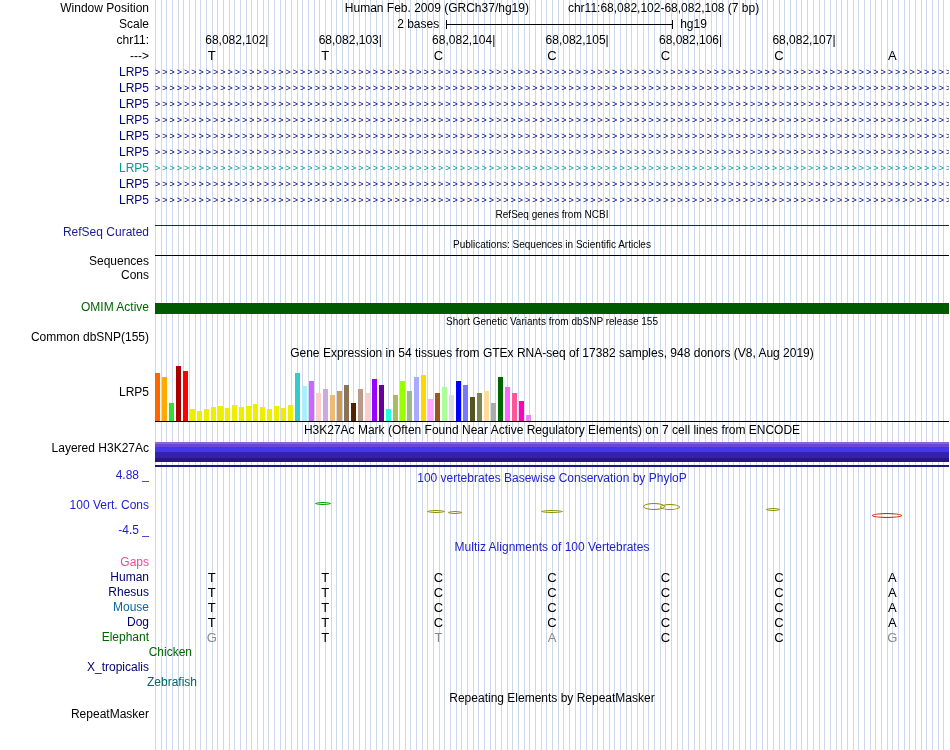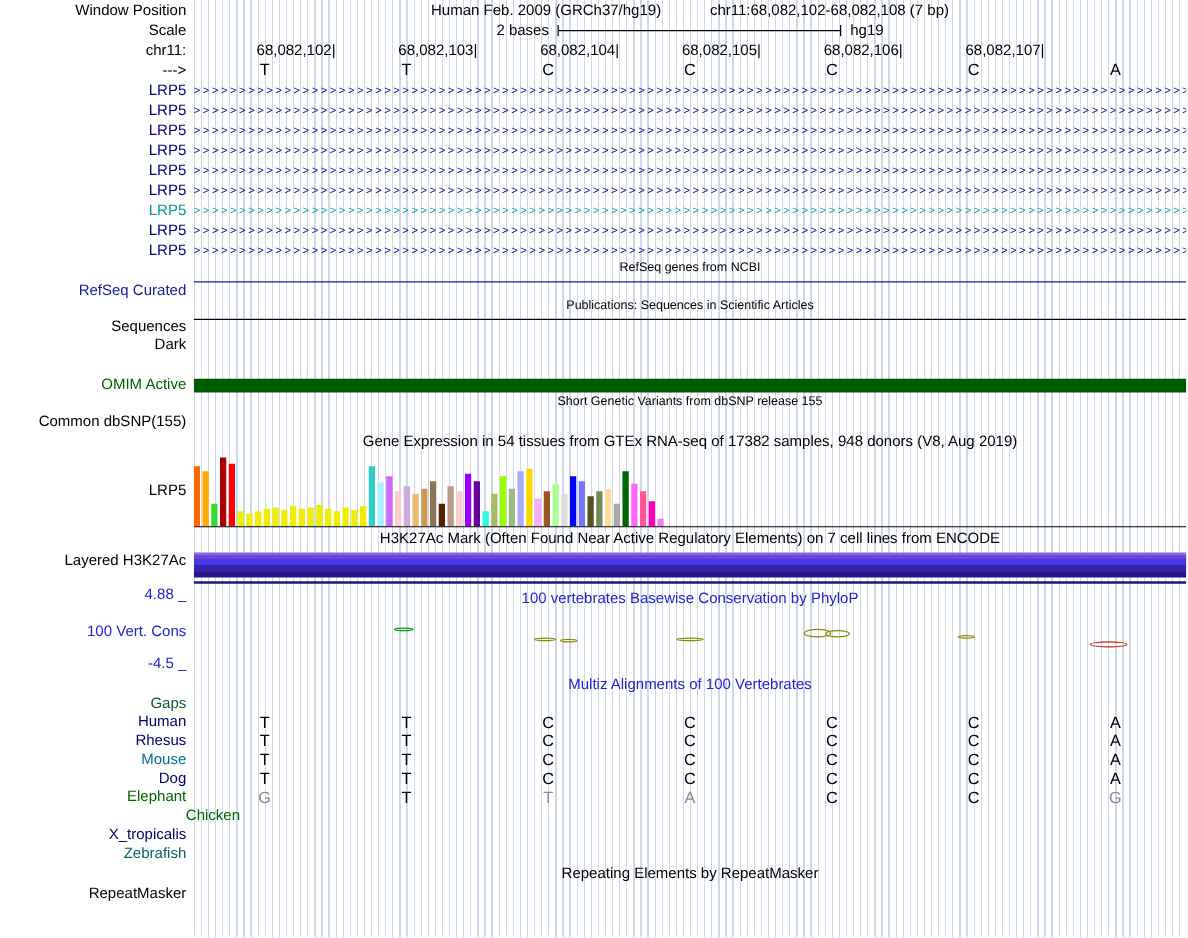--- a/index.html
+++ b/index.html
@@ -159,21 +159,21 @@
     </div>
 
     <div class="row h16">
       <div class="gut" style="line-height:14px;padding-top:3px">Sequences</div>
       <div class="trk">
           <div class="hr-black"></div>
         </div>
     </div>
 
     <div class="row h16">
-      <div class="gut">Dark</div>
+      <div class="gut">Cons</div>
       <div class="trk"></div>
     </div>
 
     <div class="row h16 green">
       <div class="gut"></div>
     </div>
 
     <div class="row h16">
       <div class="gut green">OMIM Active</div>
       <div class="trk">
@@ -293,21 +293,21 @@
       </div>
     </div>
 
     <div class="row h16 blue">
       <div class="gut"></div>
       <div class="trk center">Multiz Alignments of 100 Vertebrates</div>
     </div>
 
     <div>
         <div class="row aln-row">
-          <div class="gut" style="color: #14532d;">Gaps</div>
+          <div class="gut" style="color: #ec4899;">Gaps</div>
           <div class="trk cells">
             <span class="bcell"></span>
             <span class="bcell"></span>
             <span class="bcell"></span>
             <span class="bcell"></span>
             <span class="bcell"></span>
             <span class="bcell"></span>
             <span class="bcell"></span>
           </div>
         </div>
@@ -389,21 +389,21 @@
             <span class="bcell"></span>
             <span class="bcell"></span>
             <span class="bcell"></span>
             <span class="bcell"></span>
             <span class="bcell"></span>
             <span class="bcell"></span>
             <span class="bcell"></span>
           </div>
         </div>
         <div class="row aln-row">
-          <div class="gut" style="color: rgb(0, 102, 102);">Zebrafish</div>
+          <div class="gut" style="color: rgb(0, 102, 102); margin-left: 48px;">Zebrafish</div>
           <div class="trk cells">
             <span class="bcell"></span>
             <span class="bcell"></span>
             <span class="bcell"></span>
             <span class="bcell"></span>
             <span class="bcell"></span>
             <span class="bcell"></span>
             <span class="bcell"></span>
           </div>
         </div>

